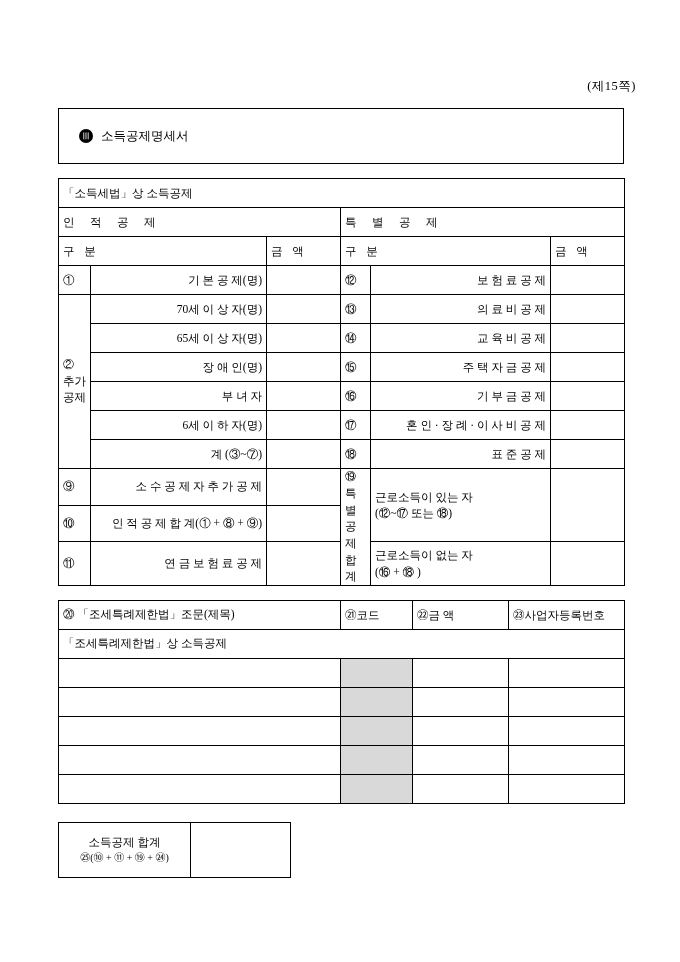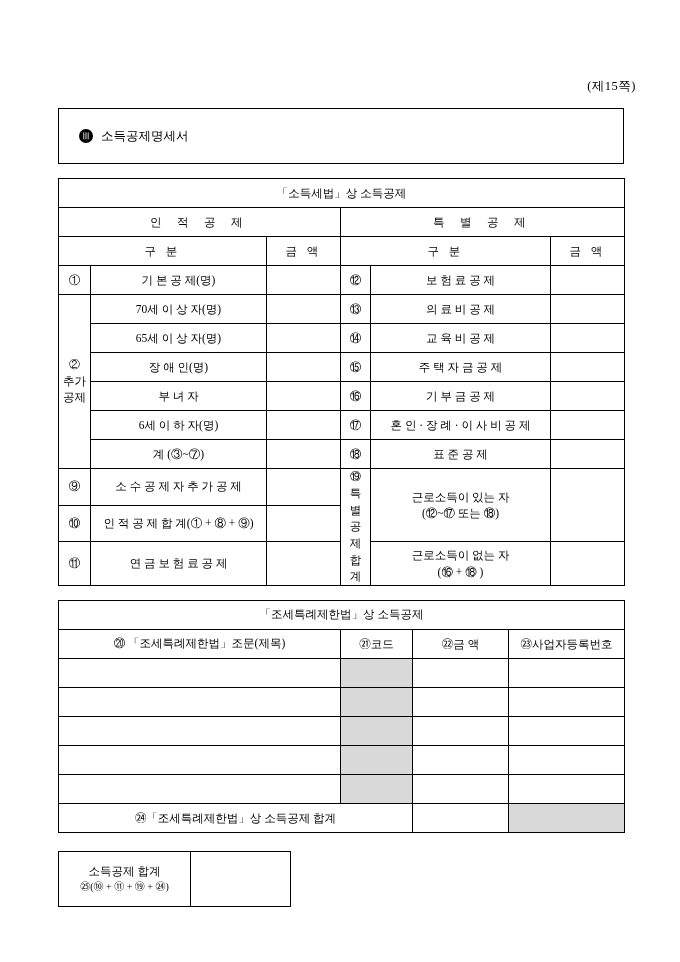--- a/index.html
+++ b/index.html
@@ -44,22 +44,22 @@
   }
   table.box td, table.box th {
     border: 1px solid #000000;
     font-weight: normal;
     font-size: 11.5px;
     padding: 0 4px;
     height: 28px;
     vertical-align: middle;
     background: #ffffff;
   }
-  .center { text-align: center; }
-  .left { text-align: center; }
+  .center { text-align: left; }
+  .left { text-align: right; }
 
   
   .titlebox {
     border: 1px solid #000000;
     height: 56px;
     display: flex;
     align-items: center;
     padding-left: 20px;
     font-size: 12.5px;
     box-sizing: border-box;
@@ -272,65 +272,60 @@
 
     <table class="box">
       <colgroup>
         <col style="width:282px">
         <col style="width:72px">
         <col style="width:96px">
         <col style="width:116px">
       </colgroup>
       <tbody>
         <tr>
-          <td colspan="4" class="center">「조세특례제한법」상 소득공제</td>
-        </tr>
-        <tr>
           <td class="center">⑳ 「조세특례제한법」조문(제목)</td>
           <td class="center">㉑코드</td>
           <td class="center">㉒금   액</td>
           <td class="center">㉓사업자등록번호</td>
         </tr>
-
-        <tr>
-          <td></td>
-          <td class="shade"></td>
-          <td></td>
-          <td></td>
-        </tr>
-        <tr>
-          <td></td>
-          <td class="shade"></td>
-          <td></td>
-          <td></td>
-        </tr>
-        <tr>
-          <td></td>
-          <td class="shade"></td>
-          <td></td>
-          <td></td>
-        </tr>
-        <tr>
-          <td></td>
-          <td class="shade"></td>
-          <td></td>
-          <td></td>
-        </tr>
-        <tr>
-          <td></td>
-          <td class="shade"></td>
-          <td></td>
-          <td></td>
-        </tr>
-
-        <tr>
-          <td colspan="2" class="center">㉔「조세특례제한법」상 소득공제 합계</td>
-          <td></td>
-          <td class="shade"></td>
-        </tr>
+        <tr>
+          <td colspan="4" class="center">「조세특례제한법」상 소득공제</td>
+        </tr>
+
+        <tr>
+          <td></td>
+          <td class="shade"></td>
+          <td></td>
+          <td></td>
+        </tr>
+        <tr>
+          <td></td>
+          <td class="shade"></td>
+          <td></td>
+          <td></td>
+        </tr>
+        <tr>
+          <td></td>
+          <td class="shade"></td>
+          <td></td>
+          <td></td>
+        </tr>
+        <tr>
+          <td></td>
+          <td class="shade"></td>
+          <td></td>
+          <td></td>
+        </tr>
+        <tr>
+          <td></td>
+          <td class="shade"></td>
+          <td></td>
+          <td></td>
+        </tr>
+
       </tbody>
     </table>
 
     <div class="bottom-row">
       <table class="sum-table">
         <colgroup>
           <col style="width:132px">
           <col style="width:100px">
         </colgroup>
         <tbody>

